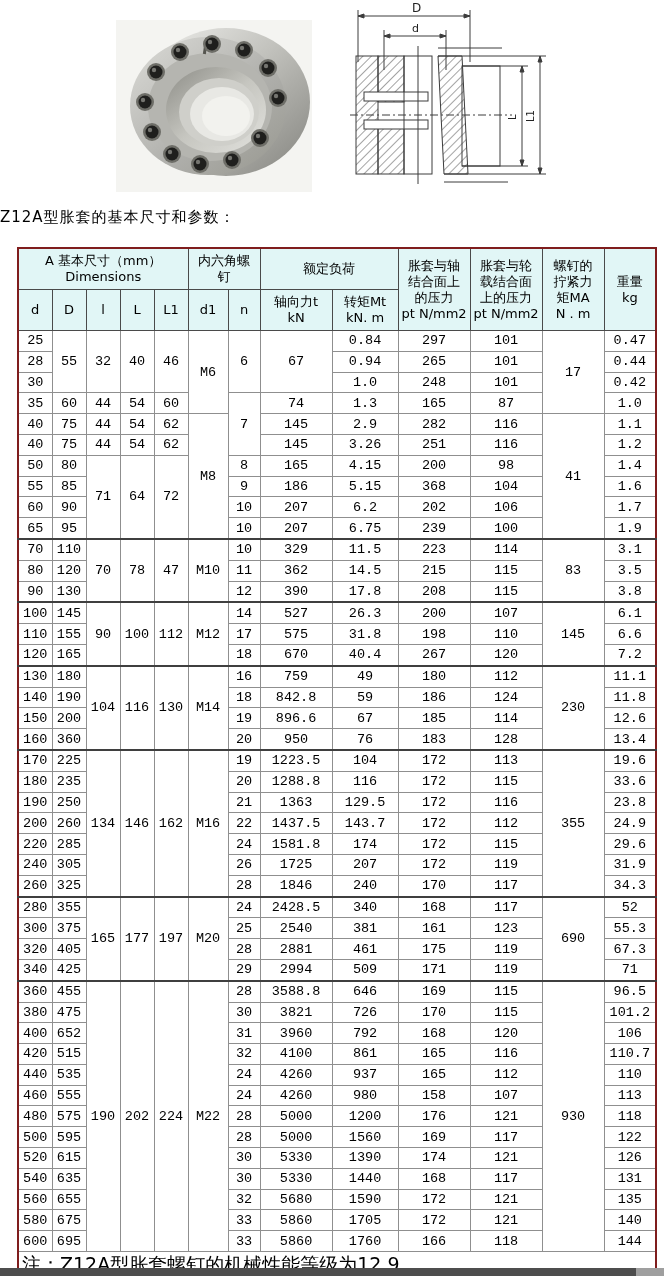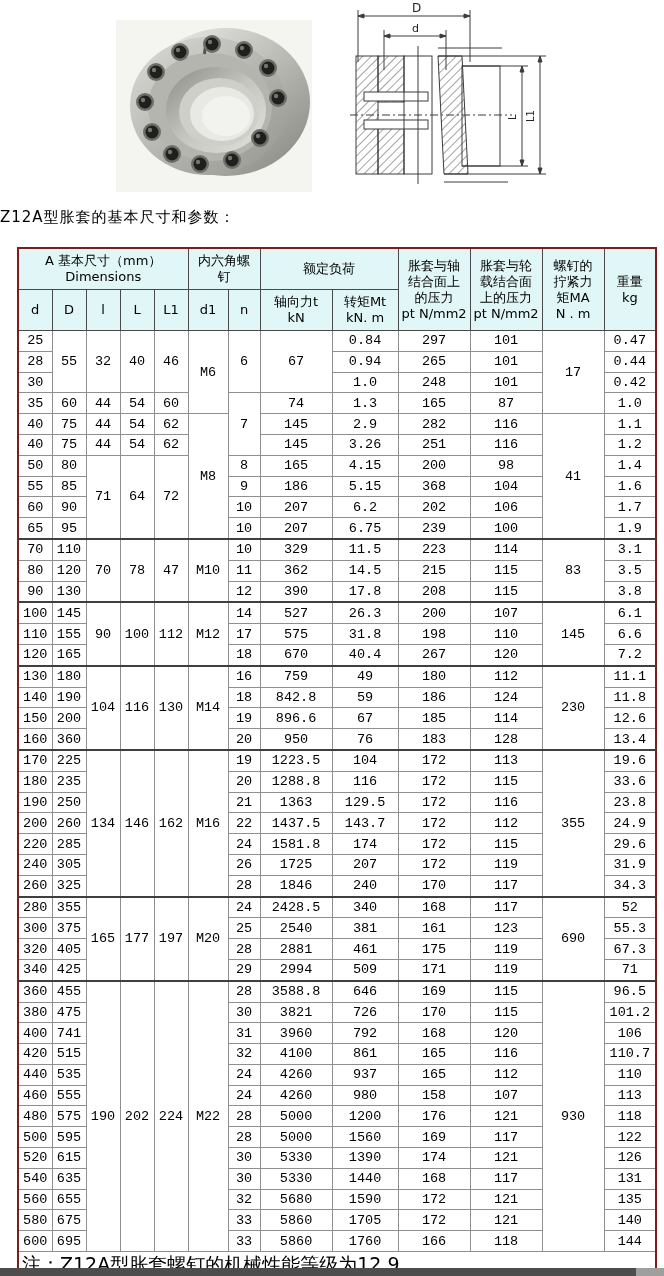--- a/index.html
+++ b/index.html
@@ -622,21 +622,21 @@
           <td>475</td>
           <td>30</td>
           <td>3821</td>
           <td>726</td>
           <td>170</td>
           <td>115</td>
           <td>101.2</td>
         </tr>
         <tr>
           <td>400</td>
-          <td>741</td>
+          <td>652</td>
           <td>31</td>
           <td>3960</td>
           <td>792</td>
           <td>168</td>
           <td>120</td>
           <td>106</td>
         </tr>
         <tr>
           <td>420</td>
           <td>515</td>

